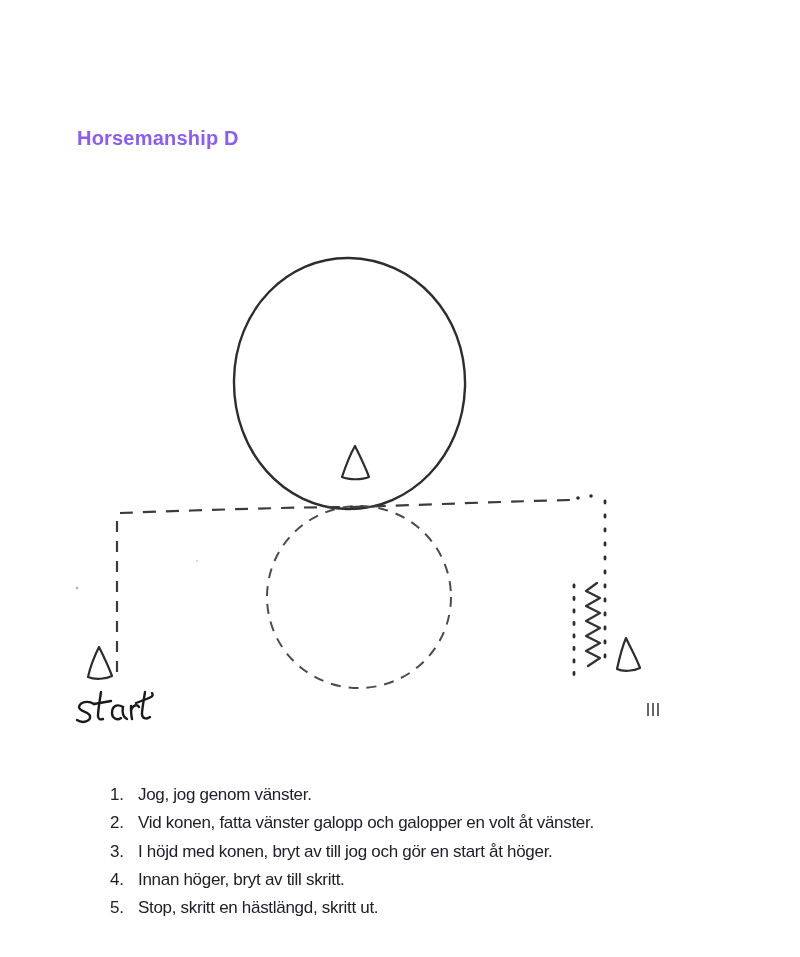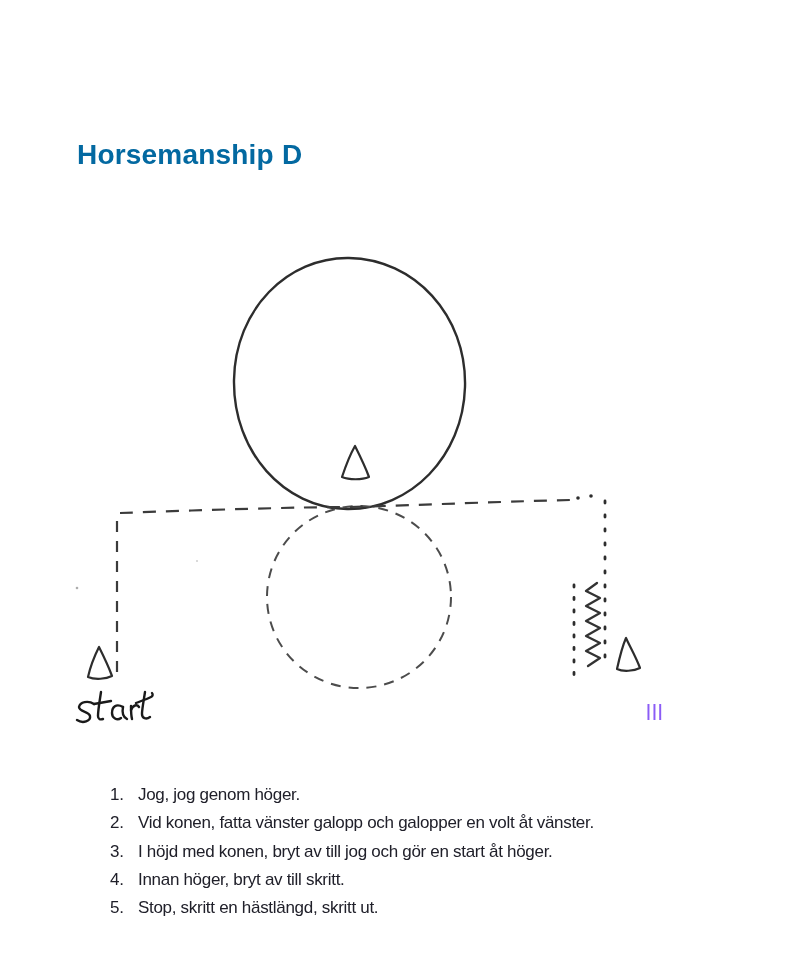--- a/index.html
+++ b/index.html
@@ -8,39 +8,38 @@
     width: 800px;
     height: 957px;
     background: #ffffff;
     overflow: hidden;
     font-family: "Liberation Sans", sans-serif;
   }
   .title {
     position: absolute;
     left: 77px;
     top: 127px;
-    font-size: 28px;
+    font-size: 20px;
     font-weight: bold;
     letter-spacing: 0.2px;
-    color: #0369a1;
+    color: #8b5cf6;
     white-space: nowrap;
-    margin-top: 12px;
   }
   .pattern-svg {
     position: absolute;
     left: 0; top: 0;
     width: 800px; height: 957px;
   }
   .rail-marker {
     position: absolute;
     left: 646px;
     top: 700px;
-    font-size: 22px;
+    font-size: 18px;
     letter-spacing: 1px;
-    color: #8b5cf6;
+    color: #404040;
     white-space: nowrap;
   }
   .start-text-hidden {
     position: absolute;
     left: 78px;
     top: 694px;
     font-size: 22px;
     color: transparent;
     user-select: none;
     pointer-events: none;
@@ -111,21 +110,21 @@
     <circle cx="197" cy="561" r="1" fill="#ababab" opacity="0.6"></circle>
   </svg>
 
   <span class="start-text-hidden">start</span>
 
   <span class="rail-marker">lll</span>
 
   <ol class="instructions">
     <li>
       <span class="num">1.</span>
-      <span class="txt">Jog, jog genom höger.</span>
+      <span class="txt">Jog, jog genom vänster.</span>
     </li>
     <li>
       <span class="num">2.</span>
       <span class="txt">Vid konen, fatta vänster galopp och galopper en volt åt vänster.</span>
     </li>
     <li>
       <span class="num">3.</span>
       <span class="txt">I höjd med konen, bryt av till jog och gör en start åt höger.</span>
     </li>
     <li>

